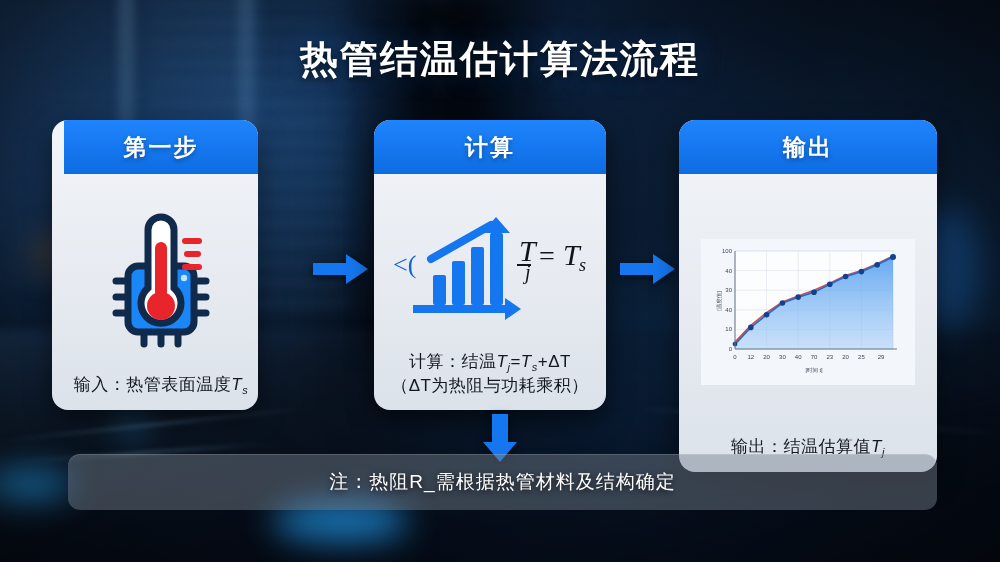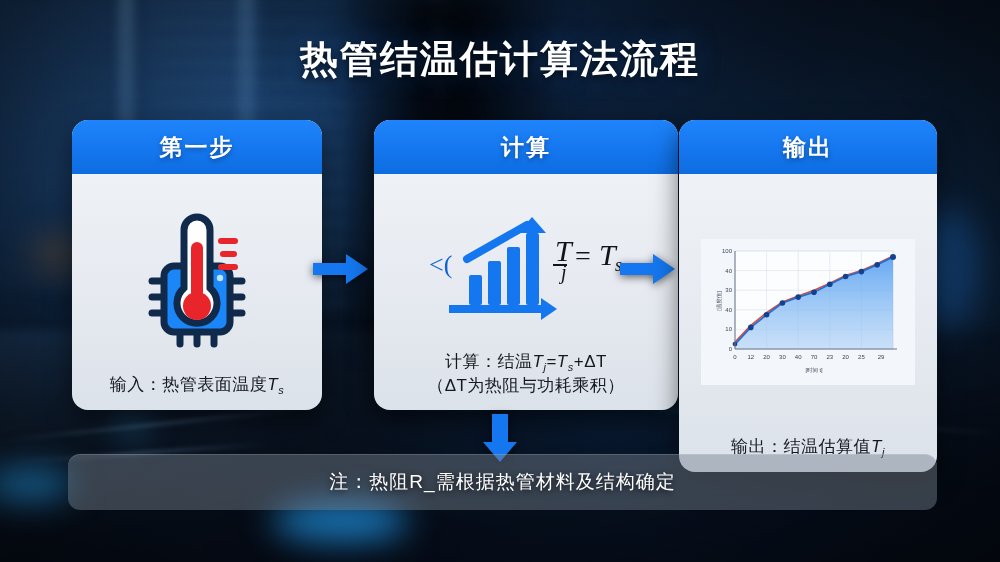--- a/index.html
+++ b/index.html
@@ -117,22 +117,22 @@
     text-align: center;
     color: #14181f;
     font-weight: 400;
     font-size: 17px;
     line-height: 1.35;
     letter-spacing: .5px;
   }
   .caption .ital { font-style: italic; }
   .caption sub { font-size: 11px; font-style: italic; }
 
-  #card1 { left: 72px;  top: 120px; width: 250px; height: 290px; }
-  #card2 { left: 374px; top: 120px; width: 304px; height: 290px; }
+  #card1 { left: 52px;  top: 120px; width: 194px; height: 290px; padding-left: 12px; }
+  #card2 { left: 374px; top: 120px; width: 232px; height: 290px; }
   #card3 { left: 679px; top: 120px; width: 258px; height: 352px; }
 
   
   .arrow-r {
     position: absolute;
     top: 252px;
     width: 56px; height: 34px;
     filter: drop-shadow(0 2px 4px rgba(0,0,0,.6));
   }
   #arrow1 { left: 313px; }

